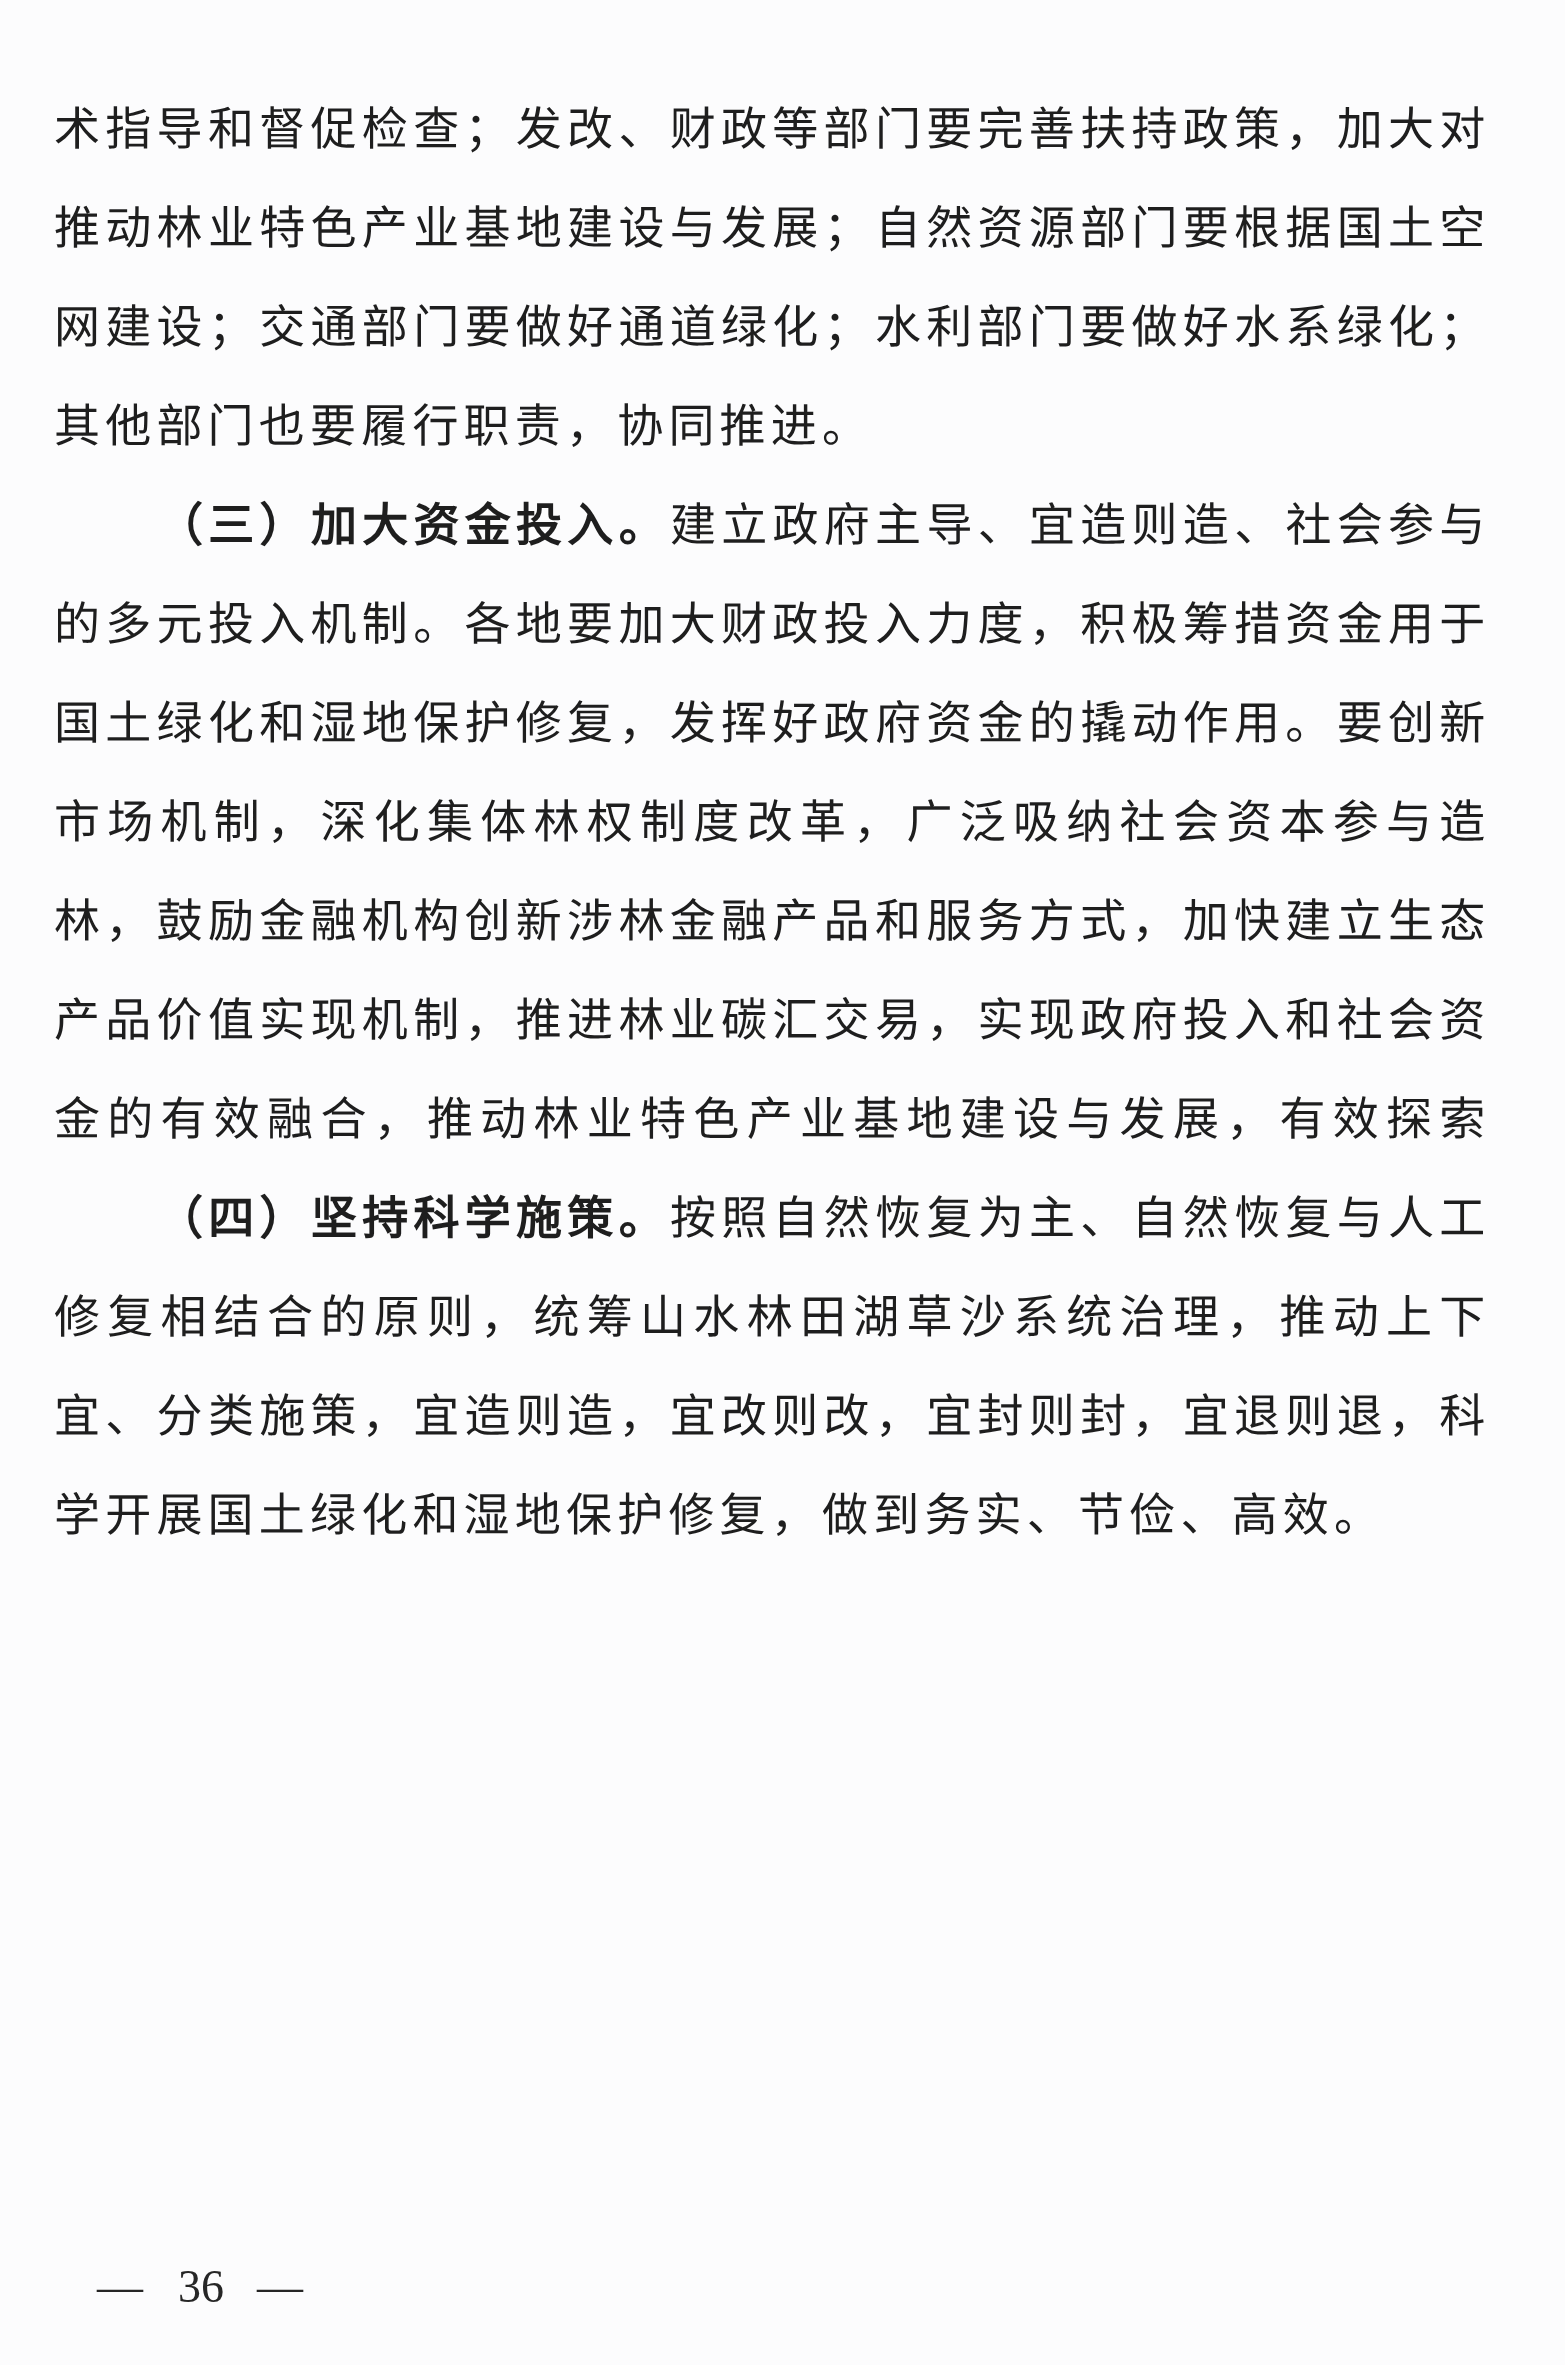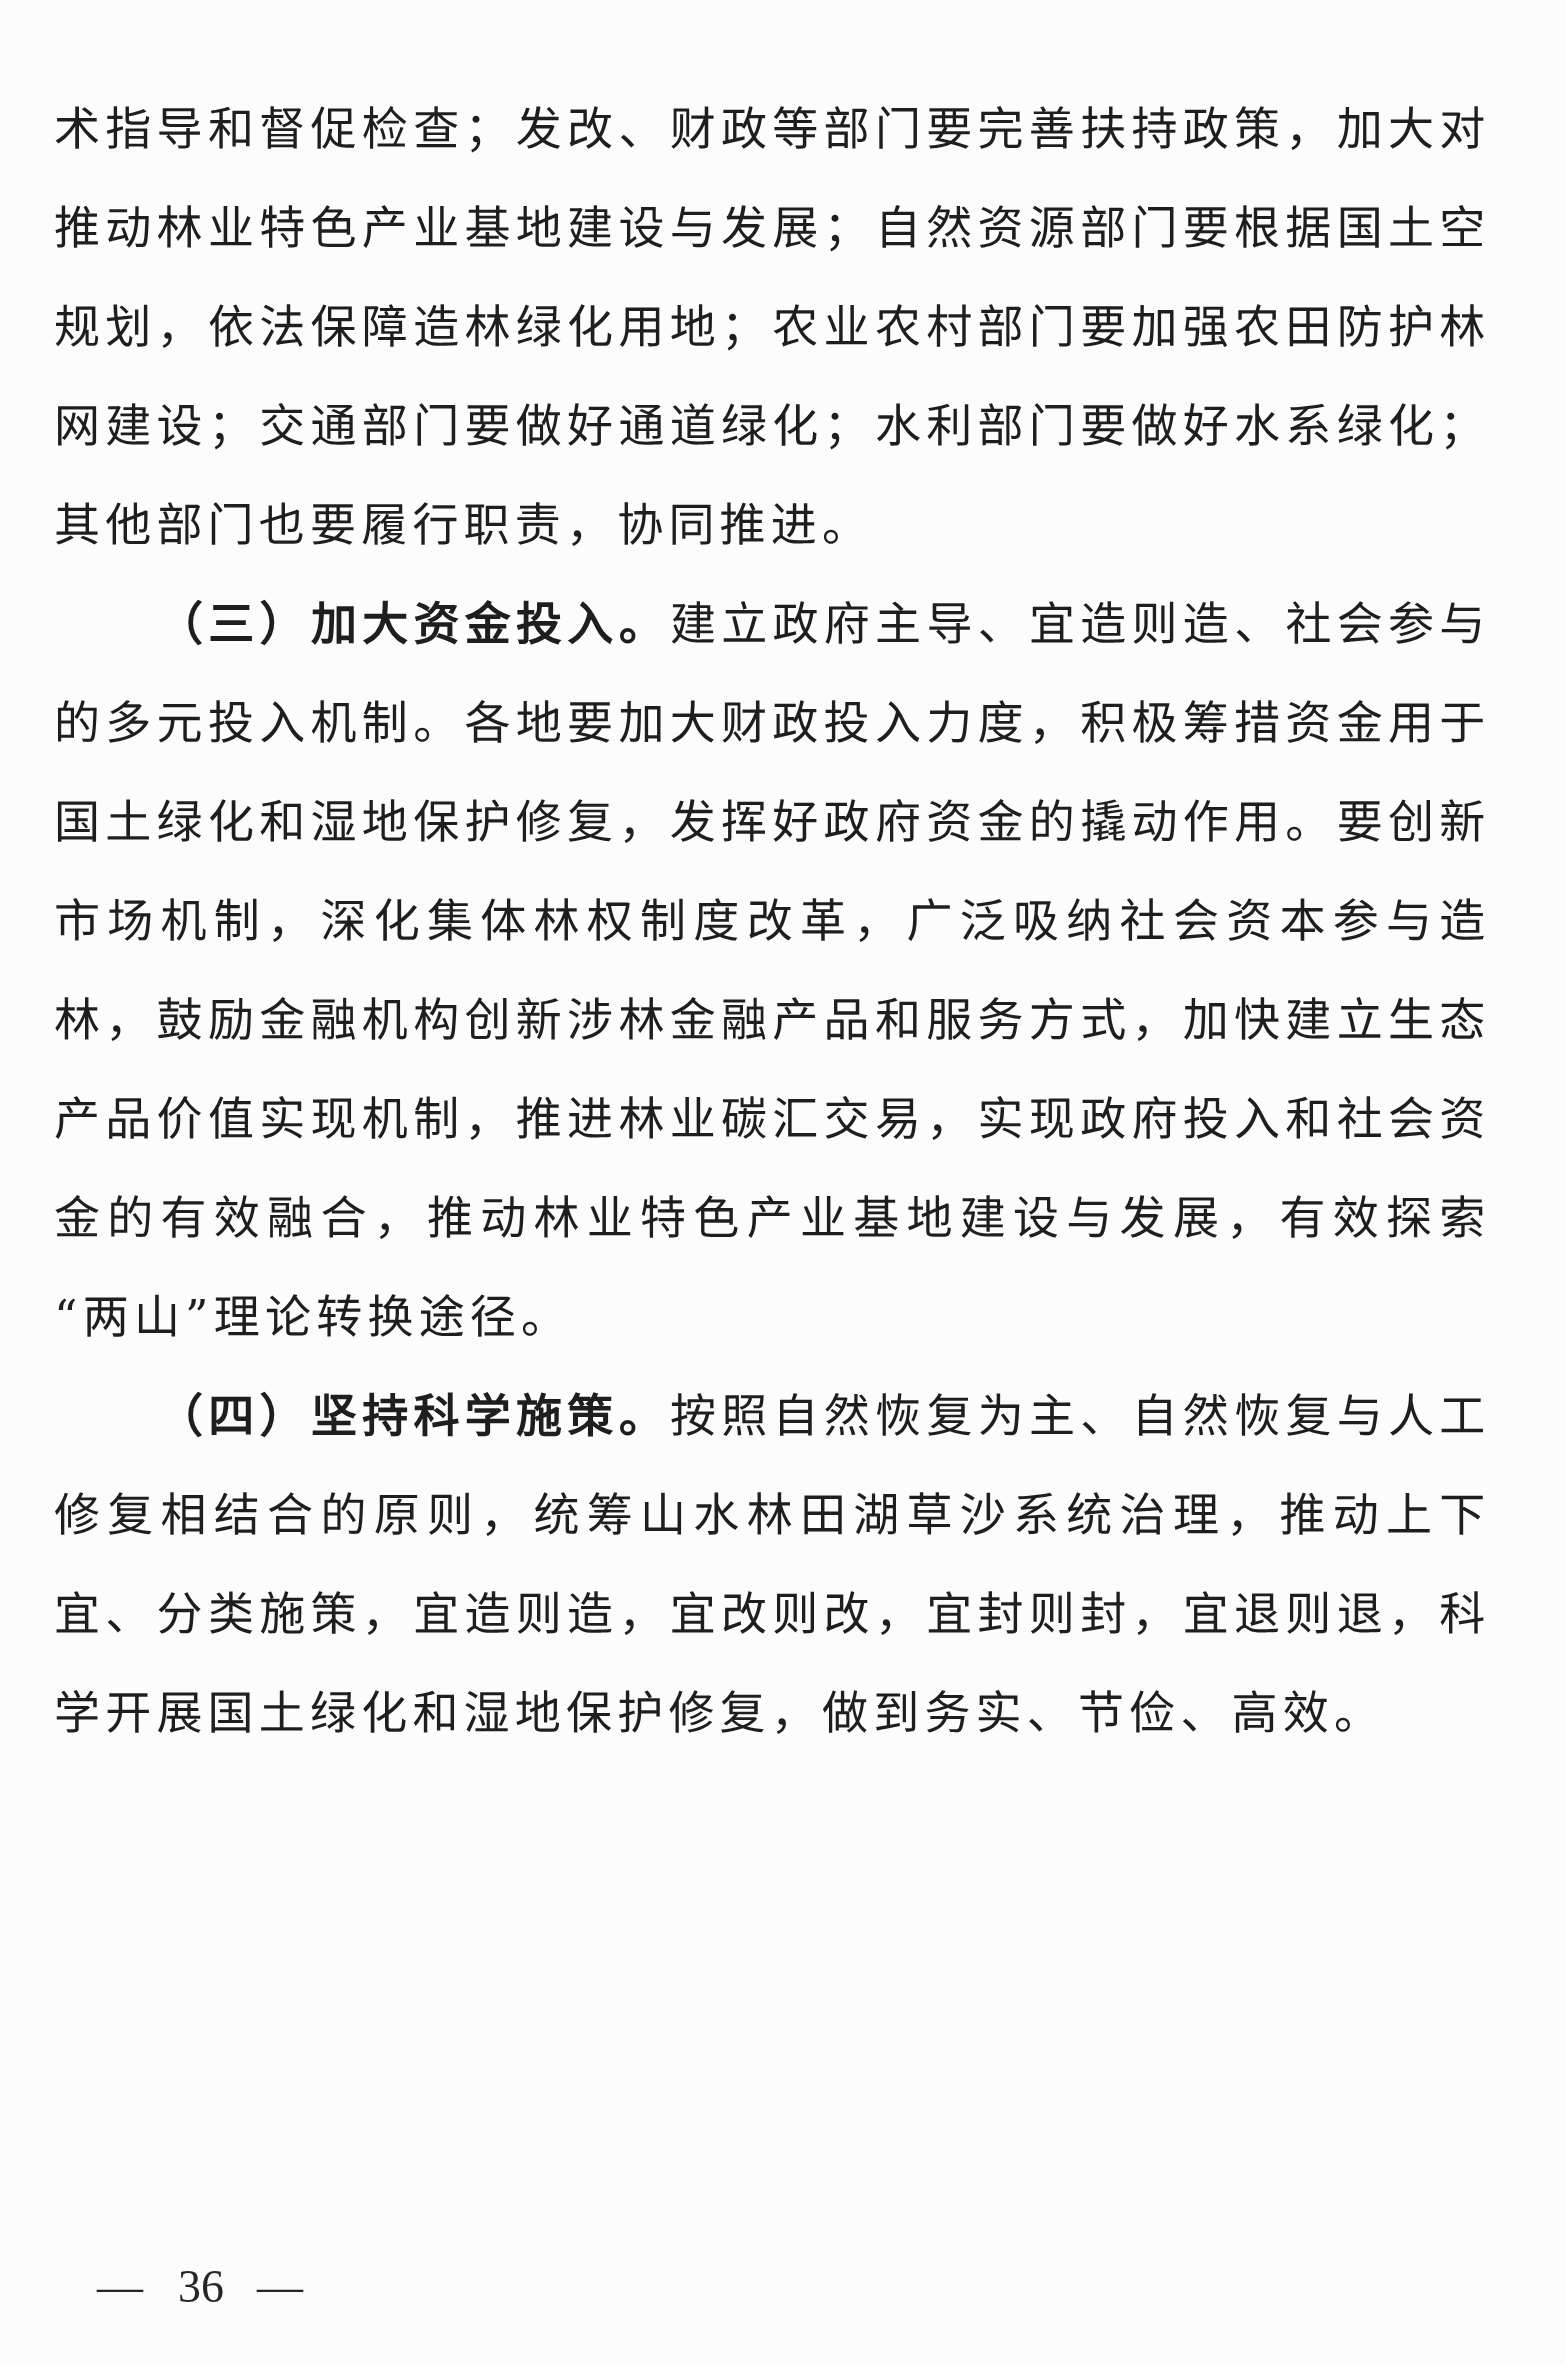--- a/index.html
+++ b/index.html
@@ -65,34 +65,32 @@
   </style>
 </head>
 <body>
 
 <div class="page">
   <div class="body-text">
 
     <div class="paragraph">
       <div class="line">术指导和督促检查；发改、财政等部门要完善扶持政策，加大对</div>
       <div class="line">推动林业特色产业基地建设与发展；自然资源部门要根据国土空间</div>
-      <div class="line">规划，依法保障造林绿化用地；农业农村部门要加强农田防护林</div>
       <div class="line">网建设；交通部门要做好通道绿化；水利部门要做好水系绿化；</div>
       <div class="line last">其他部门也要履行职责，协同推进。</div>
     </div>
 
     <div class="paragraph">
       <div class="line indent"><span class="heading">（三）加大资金投入。</span><span>建立政府主导、宜造则造、社会参与</span></div>
       <div class="line">的多元投入机制。各地要加大财政投入力度，积极筹措资金用于</div>
       <div class="line">国土绿化和湿地保护修复，发挥好政府资金的撬动作用。要创新</div>
       <div class="line">市场机制，深化集体林权制度改革，广泛吸纳社会资本参与造</div>
       <div class="line">林，鼓励金融机构创新涉林金融产品和服务方式，加快建立生态</div>
       <div class="line">产品价值实现机制，推进林业碳汇交易，实现政府投入和社会资</div>
       <div class="line">金的有效融合，推动林业特色产业基地建设与发展，有效探索</div>
-      <div class="line last">“两山”理论转换途径。</div>
     </div>
 
     <div class="paragraph">
       <div class="line indent"><span class="heading">（四）坚持科学施策。</span><span>按照自然恢复为主、自然恢复与人工</span></div>
       <div class="line">修复相结合的原则，统筹山水林田湖草沙系统治理，推动上下</div>
       <div class="line">宜、分类施策，宜造则造，宜改则改，宜封则封，宜退则退，科</div>
       <div class="line last">学开展国土绿化和湿地保护修复，做到务实、节俭、高效。</div>
     </div>
 
   </div>

